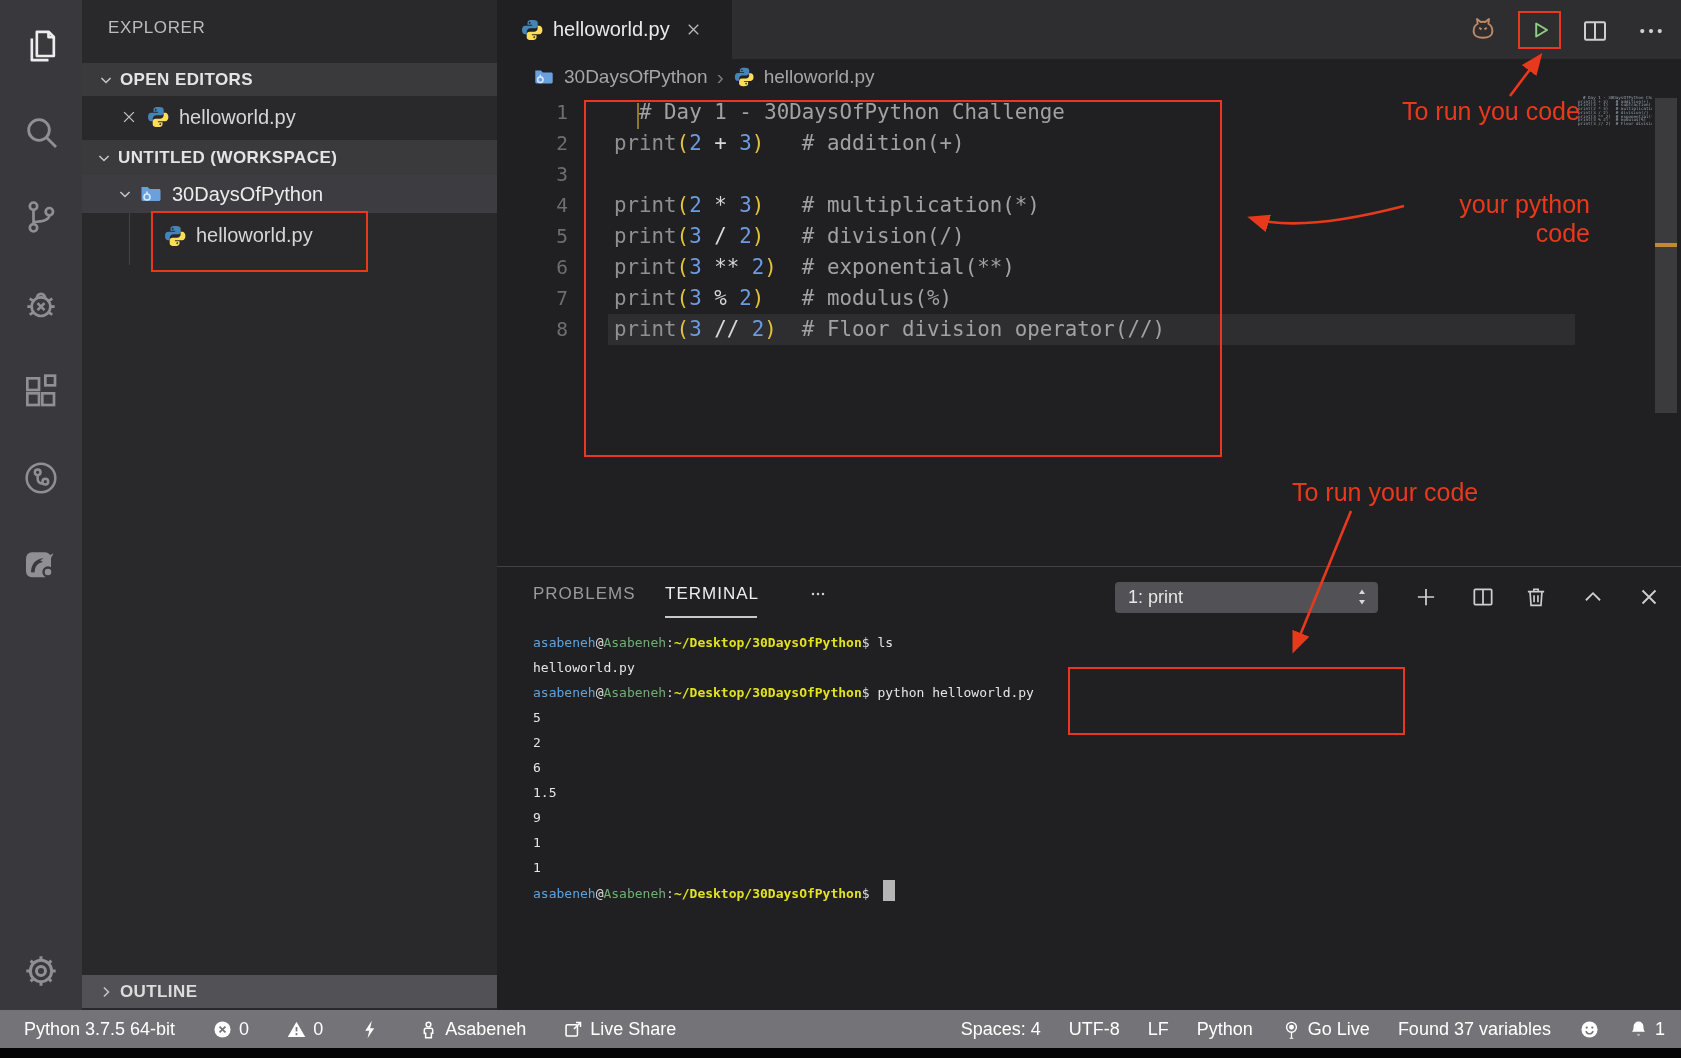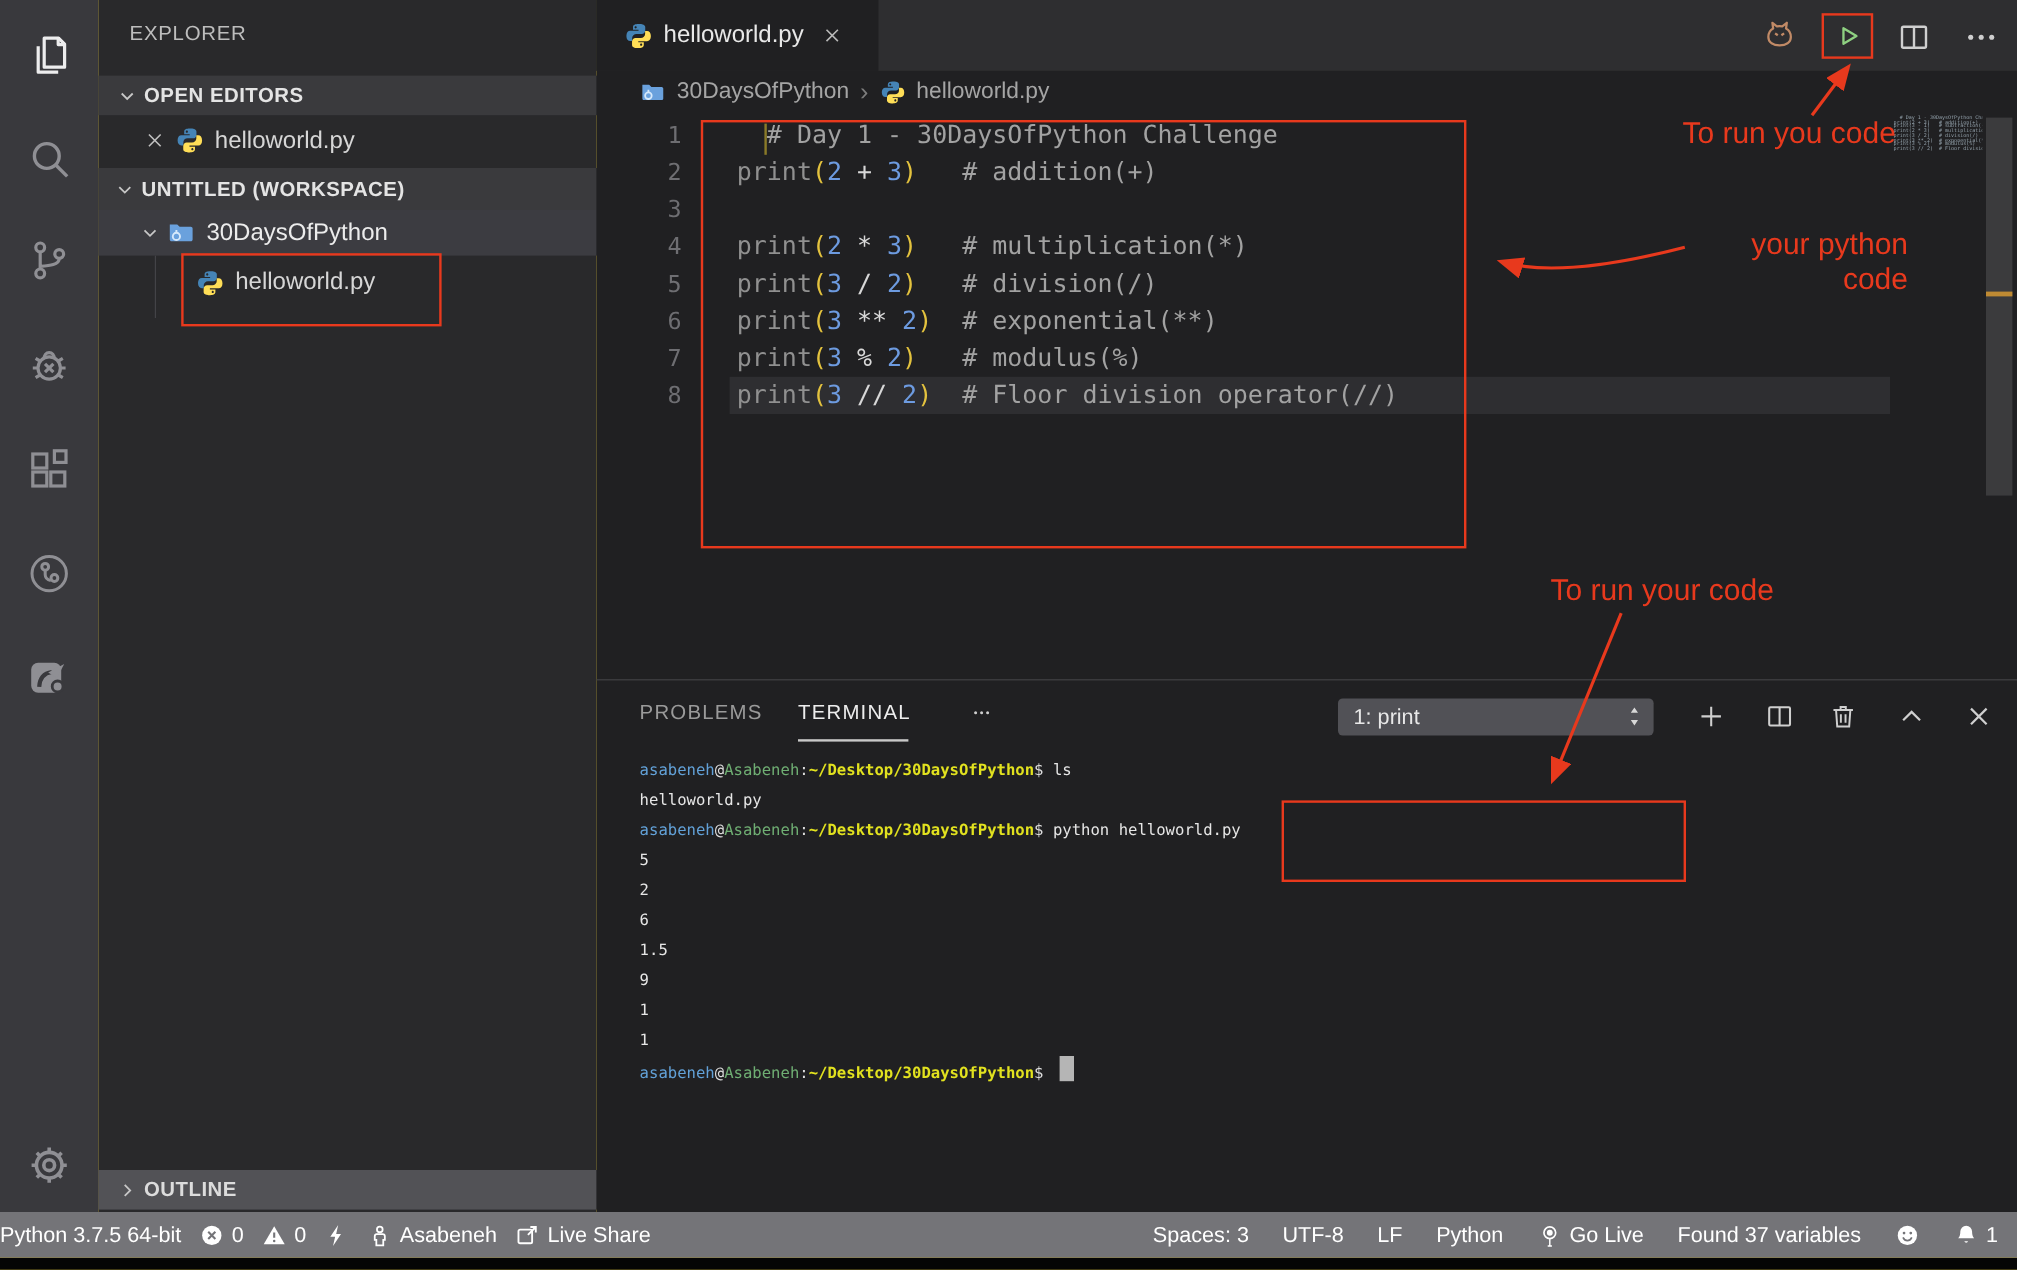--- a/index.html
+++ b/index.html
@@ -1,16 +1,16 @@
 <!DOCTYPE html>
 <html style="--annotation-red: #e8391d; --run-green: #8ed081; --terminal-path-yellow: #e2e21f; --terminal-user-blue: #62a1d8; --terminal-host-green: #6fae73; --status-bar-gray: #747478;"><head>
 <meta charset="utf-8">
 <style>
   html,body{margin:0;padding:0;background:#000;}
-  .screen{position:relative;width:1681px;height:1058px;background:#fde047;overflow:hidden;
+  .screen{position:relative;width:1681px;height:1058px;background:#e5e5e5;overflow:hidden;
     font-family:"Liberation Sans",sans-serif;-webkit-font-smoothing:antialiased;}
   .icn{display:inline-flex;align-items:center;justify-content:center;}
   .icn svg{display:block;}
 
   
   .activity-bar{position:absolute;left:0;top:0;width:82px;height:1010px;background:#39393d;}
   .act-item{position:absolute;left:0;width:82px;height:48px;display:flex;align-items:center;justify-content:center;color:#8f8f94;cursor:pointer;}
   .act-item.active{color:#ededee;}
   .act-item svg{width:40px;height:40px;}
 
@@ -86,21 +86,21 @@
   .terminal-lines{position:absolute;left:36px;top:630px;font-family:"DejaVu Sans Mono","Liberation Mono",monospace;font-size:13px;z-index:2;}
   .t-line{height:25px;line-height:25px;white-space:pre;}
   .t-user{color:#62a1d8;} .t-host{color:#6fae73;} .t-plain{color:#dcdcdc;}
   .t-path{color:#e2e21f;font-weight:bold;} .t-cmd{color:#e6e6e6;} .t-out{color:#e6e6e6;}
   .block-cursor{display:inline-block;width:12px;height:21px;background:#b5b5b5;vertical-align:-3px;margin-left:13px;}
   .term-red-box{position:absolute;left:571px;top:667px;width:333px;height:64px;border:2px solid var(--annotation-red);z-index:6;pointer-events:none;}
 
   
   .status-bar{position:absolute;left:0;top:1010px;width:100%;height:38px;background:#747478;display:flex;align-items:center;justify-content:space-between;color:#fff;font-size:18px;z-index:10;}
   .st-group{display:flex;align-items:center;}
-  .st-left{gap:15px;}
+  .st-left{padding-left:24px;gap:37px;}
   .st-right{padding-right:16px;gap:28px;}
   .st-item{display:flex;align-items:center;gap:6px;cursor:pointer;white-space:nowrap;}
   .st-item .icn svg{width:21px;height:21px;}
   .bottom-strip{position:absolute;left:0;top:1048px;width:100%;height:10px;background:#050505;}
 
   .arrows{position:absolute;left:0;top:0;width:1681px;height:1058px;pointer-events:none;z-index:9;}
 </style>
 </head>
 <body>
 
@@ -461,21 +461,21 @@
             <svg viewBox="0 0 24 24" fill="none" stroke="#fff" stroke-width="1.8">
               <rect x="3.5" y="6.5" width="13" height="13" rx="1.5"></rect>
               <path d="M12.5 11.5l7-7M14.8 4H20v5.2"></path>
             </svg>
           </span>
           <span>Live Share</span>
         </div>
       </div>
     <div class="st-group st-right" id="status-right">
         <div class="st-item">
-          <span>Spaces: 3</span>
+          <span>Spaces: 4</span>
         </div>
         <div class="st-item">
           <span>UTF-8</span>
         </div>
         <div class="st-item">
           <span>LF</span>
         </div>
         <div class="st-item">
           <span>Python</span>
         </div>

